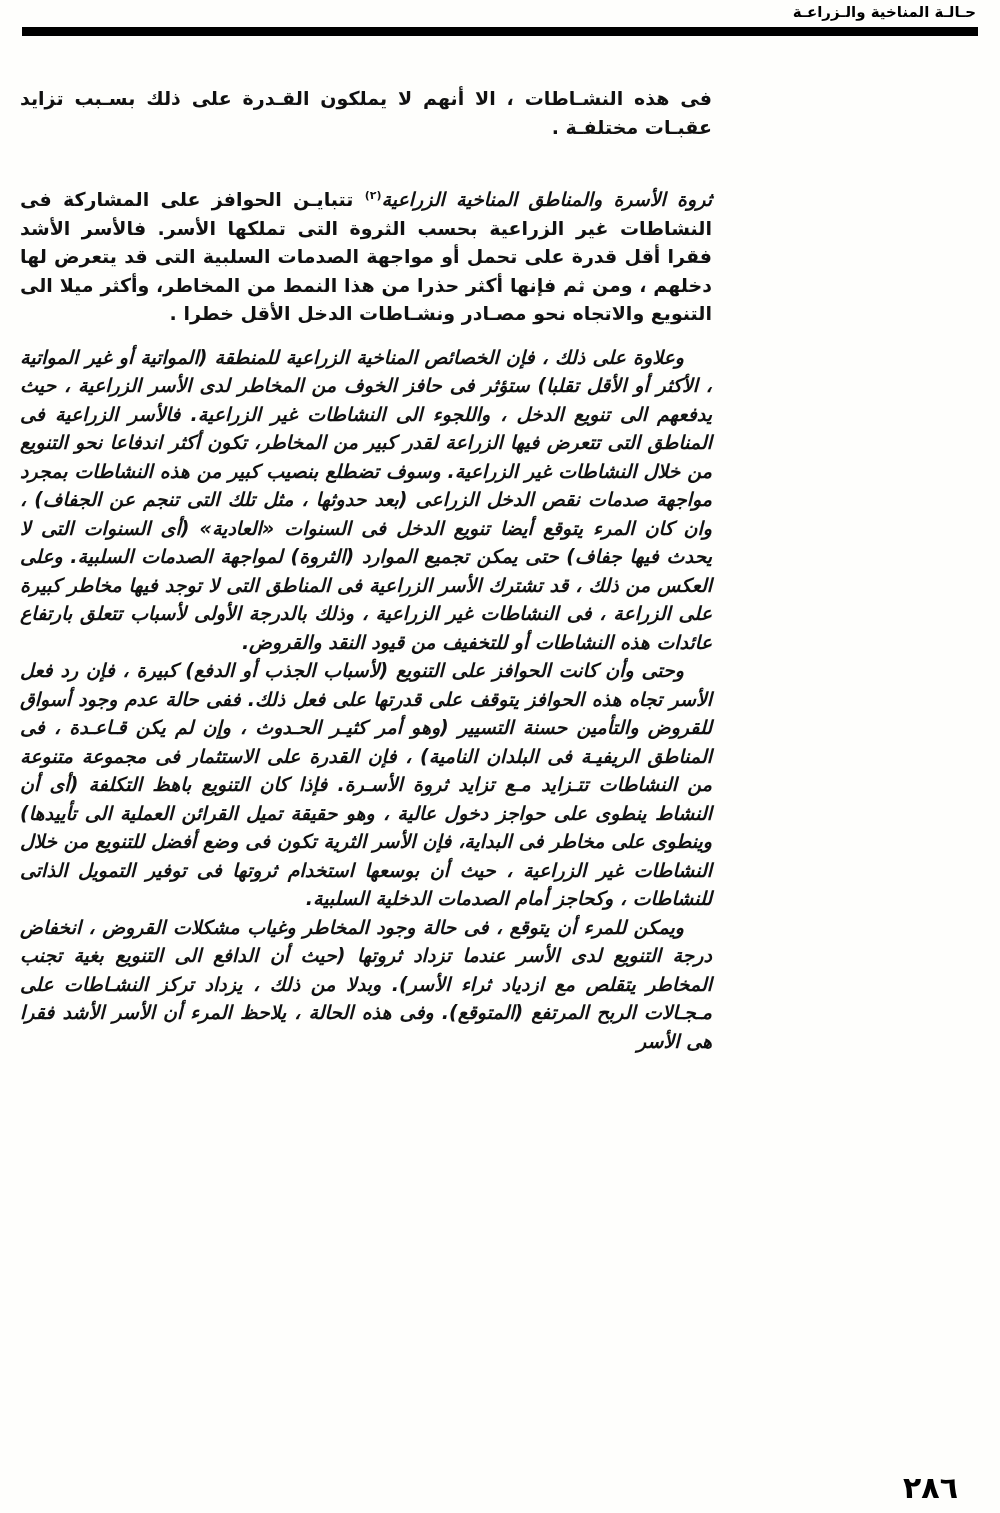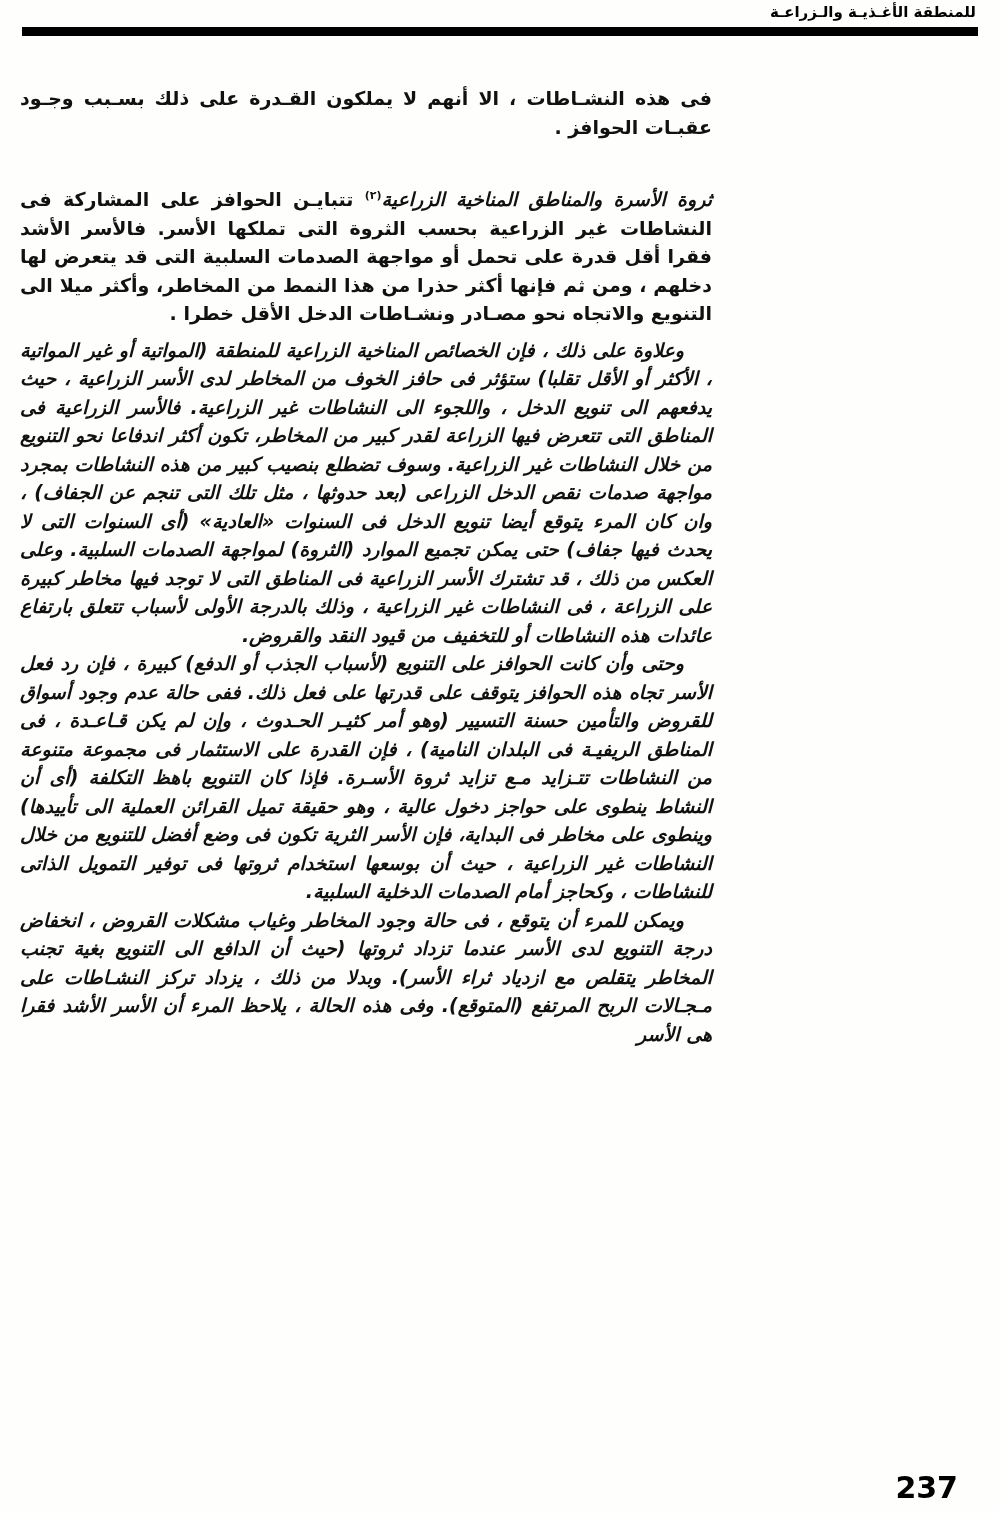--- a/index.html
+++ b/index.html
@@ -47,21 +47,21 @@
     color: #111;
   }
   .para {
     margin: 0;
     padding: 0;
   }
   .para.after-gap {
     margin-bottom: 44px;
   }
   .para.small-gap {
-    margin-bottom: 8px;
+    margin-bottom: 15px;
   }
   .para.indent {
     text-indent: 28px;
     font-style: italic;
   }
   .section-lead {
     font-style: italic;
     font-weight: 800;
   }
   .footnote-marker {
@@ -77,33 +77,33 @@
     font-weight: bold;
     color: #000;
     direction: rtl;
   }
 </style>
 </head>
 <body>
 
 <div class="page">
 
-  <div class="running-header">للمنطقة الأغـذيـة والـزراعـة</div>
+  <div class="running-header">حـالـة المناخية والـزراعـة</div>
 
   <div class="header-rule"></div>
 
   <div class="text-column">
 
-    <p class="para after-gap">فى هذه النشـاطات ، الا أنهم لا يملكون القـدرة على ذلك بسـبب وجـود عقبـات الحوافز .</p>
+    <p class="para after-gap">فى هذه النشـاطات ، الا أنهم لا يملكون القـدرة على ذلك بسـبب تزايد عقبـات مختلفـة .</p>
 
     <p class="para small-gap"><strong class="section-lead">ثروة الأسرة والمناطق المناخية الزراعية</strong><sup class="footnote-marker">(٢)</sup><span> تتبايـن الحوافز على المشاركة فى النشاطات غير الزراعية بحسب الثروة التى تملكها الأسر. فالأسر الأشد فقرا أقل قدرة على تحمل أو مواجهة الصدمات السلبية التى قد يتعرض لها دخلهم ، ومن ثم فإنها أكثر حذرا من هذا النمط من المخاطر، وأكثر ميلا الى التنويع والاتجاه نحو مصـادر ونشـاطات الدخل الأقل خطرا .</span></p>
 
     <p class="para indent">وعلاوة على ذلك ، فإن الخصائص المناخية الزراعية للمنطقة (المواتية أو غير المواتية ، الأكثر أو الأقل تقلبا) ستؤثر فى حافز الخوف من المخاطر لدى الأسر الزراعية ، حيث يدفعهم الى تنويع الدخل ، واللجوء الى النشاطات غير الزراعية. فالأسر الزراعية فى المناطق التى تتعرض فيها الزراعة لقدر كبير من المخاطر، تكون أكثر اندفاعا نحو التنويع من خلال النشاطات غير الزراعية. وسوف تضطلع بنصيب كبير من هذه النشاطات بمجرد مواجهة صدمات نقص الدخل الزراعى (بعد حدوثها ، مثل تلك التى تنجم عن الجفاف) ، وان كان المرء يتوقع أيضا تنويع الدخل فى السنوات «العادية» (أى السنوات التى لا يحدث فيها جفاف) حتى يمكن تجميع الموارد (الثروة) لمواجهة الصدمات السلبية. وعلى العكس من ذلك ، قد تشترك الأسر الزراعية فى المناطق التى لا توجد فيها مخاطر كبيرة على الزراعة ، فى النشاطات غير الزراعية ، وذلك بالدرجة الأولى لأسباب تتعلق بارتفاع عائدات هذه النشاطات أو للتخفيف من قيود النقد والقروض.</p>
 
     <p class="para indent">وحتى وأن كانت الحوافز على التنويع (لأسباب الجذب أو الدفع) كبيرة ، فإن رد فعل الأسر تجاه هذه الحوافز يتوقف على قدرتها على فعل ذلك. ففى حالة عدم وجود أسواق للقروض والتأمين حسنة التسيير (وهو أمر كثيـر الحـدوث ، وإن لم يكن قـاعـدة ، فى المناطق الريفيـة فى البلدان النامية) ، فإن القدرة على الاستثمار فى مجموعة متنوعة من النشاطات تتـزايد مـع تزايد ثروة الأسـرة. فإذا كان التنويع باهظ التكلفة (أى أن النشاط ينطوى على حواجز دخول عالية ، وهو حقيقة تميل القرائن العملية الى تأييدها) وينطوى على مخاطر فى البداية، فإن الأسر الثرية تكون فى وضع أفضل للتنويع من خلال النشاطات غير الزراعية ، حيث أن بوسعها استخدام ثروتها فى توفير التمويل الذاتى للنشاطات ، وكحاجز أمام الصدمات الدخلية السلبية.</p>
 
     <p class="para indent">ويمكن للمرء أن يتوقع ، فى حالة وجود المخاطر وغياب مشكلات القروض ، انخفاض درجة التنويع لدى الأسر عندما تزداد ثروتها (حيث أن الدافع الى التنويع بغية تجنب المخاطر يتقلص مع ازدياد ثراء الأسر). وبدلا من ذلك ، يزداد تركز النشـاطات على مـجـالات الربح المرتفع (المتوقع). وفى هذه الحالة ، يلاحظ المرء أن الأسر الأشد فقرا هى الأسر</p>
 
   </div>
 
-  <div class="page-number-abs">237</div>
+  <div class="page-number-abs">٢٨٦</div>
 
 </div>
 
 </body></html>

